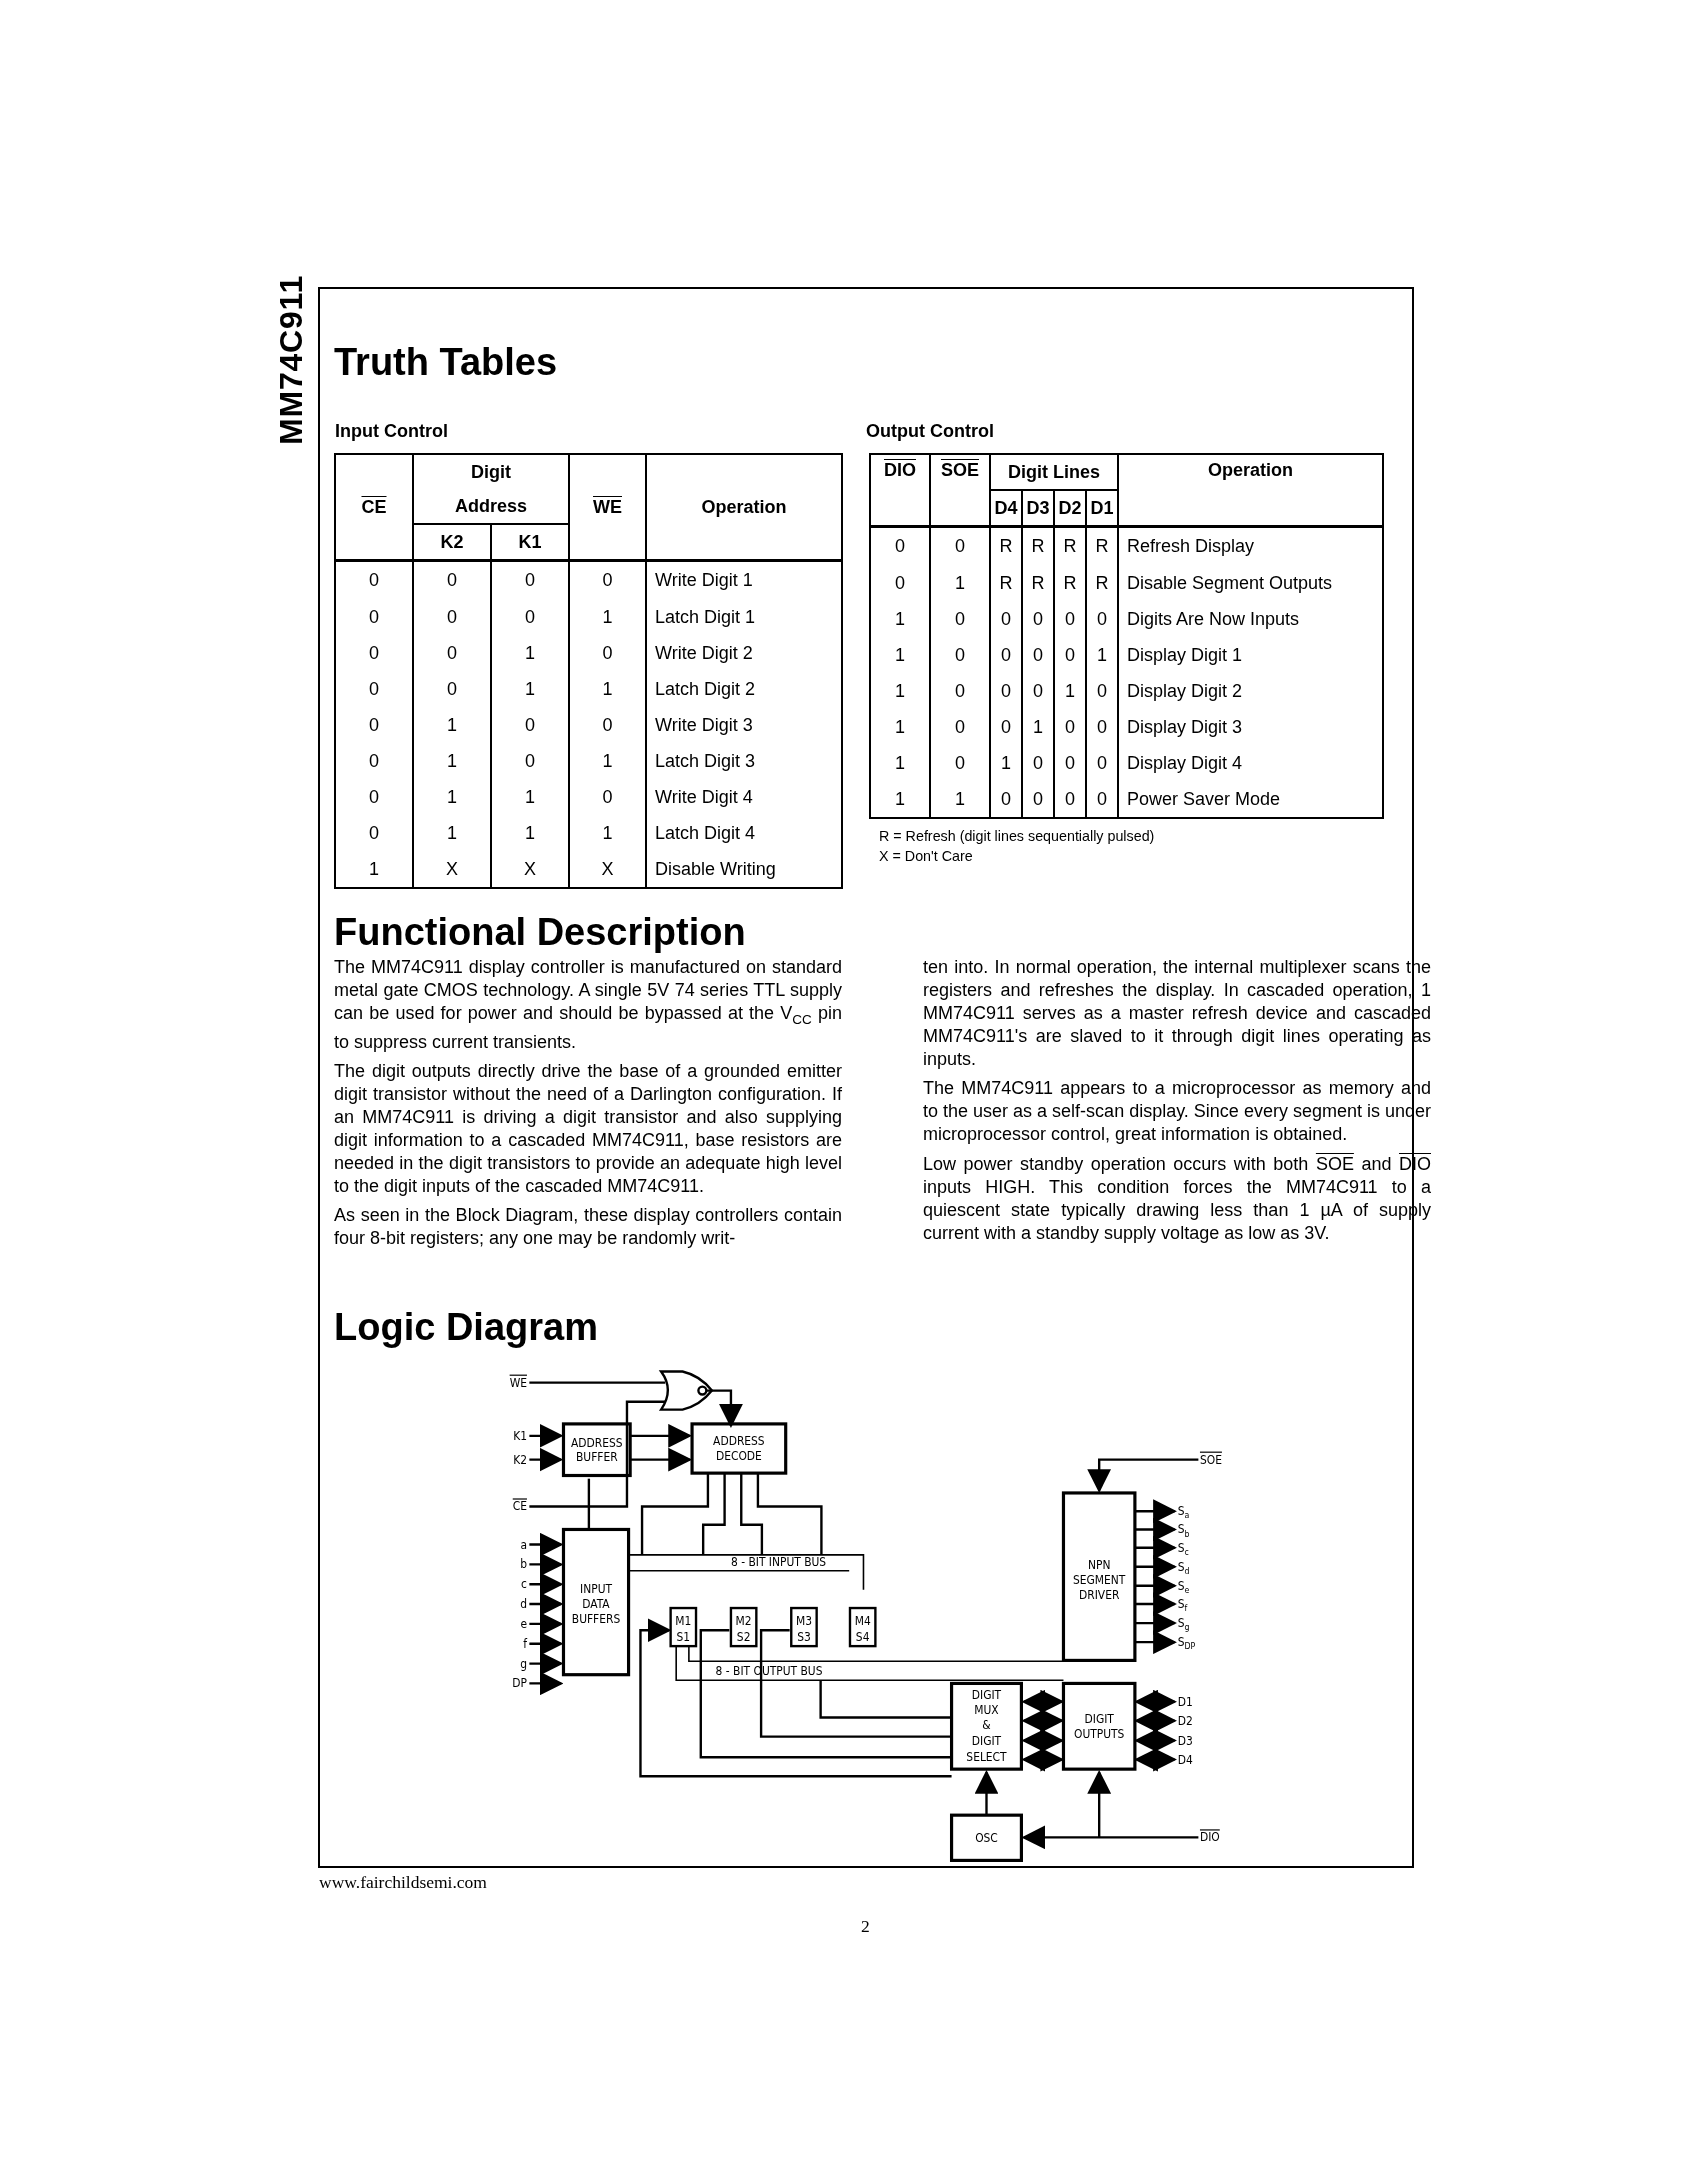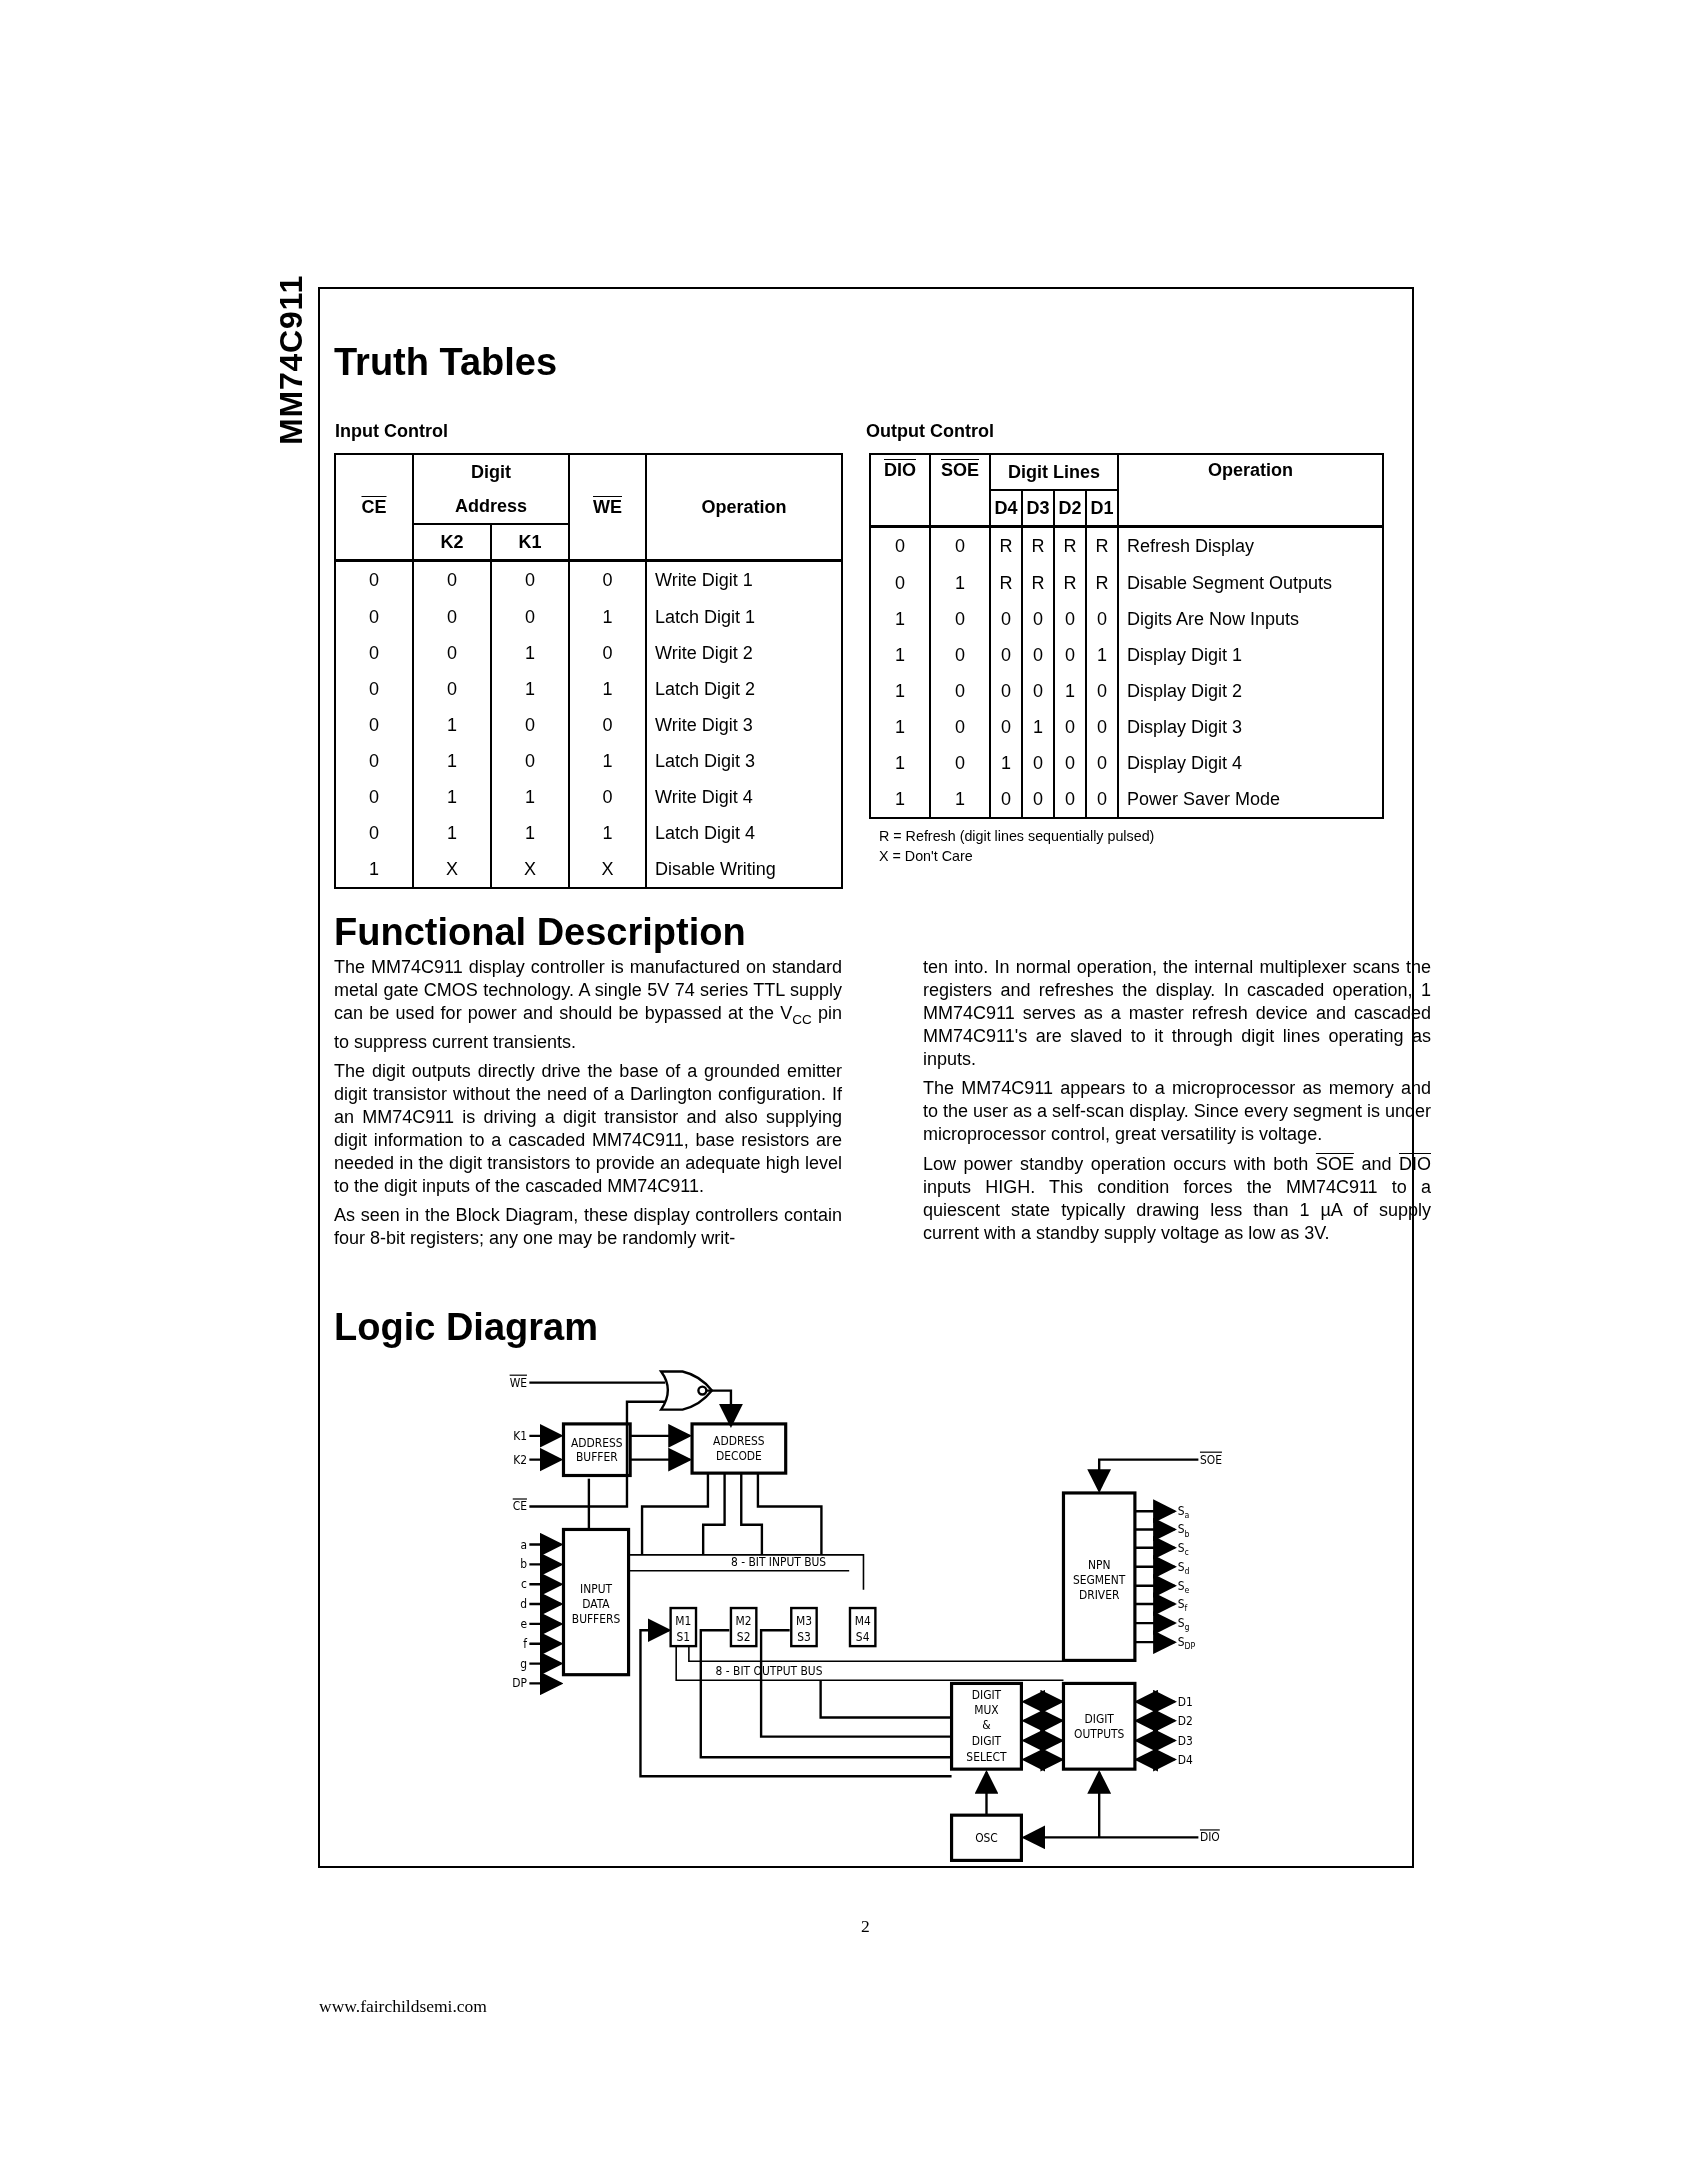--- a/index.html
+++ b/index.html
@@ -13,21 +13,21 @@
   table.tt td, table.tt th { border: 2.4px solid #000; padding: 0; text-align: center; }
   table.tt th { font-weight: bold; height: 34px; }
   table.tt tbody td { border-top: none; border-bottom: none; height: 36px; }
   table.tt tbody tr:first-child td { border-top: 3.2px solid #000; height: 37px; }
   table.tt tbody tr:last-child td { border-bottom: 2.4px solid #000; }
   table.tt td.op { text-align: left; padding-left: 8px; }
   .ov { text-decoration: overline; }
   .notes { position: absolute; left: 879px; top: 826px; font-size: 14.3px; line-height: 20px; }
   .col { position: absolute; width: 508px; font-size: 18px; line-height: 23px; text-align: justify; }
   .col p { margin: 0 0 6.4px 0; }
-  .footer-url { position: absolute; left: 319px; top: 1996px; font-family: "Liberation Serif", serif; font-size: 17.5px; }
+  .footer-url { position: absolute; left: 319px; top: 1872px; font-family: "Liberation Serif", serif; font-size: 17.5px; }
   .footer-page { position: absolute; left: 861px; top: 1916px; font-family: "Liberation Serif", serif; font-size: 17.5px; }
   svg text { font-family: "DejaVu Sans Condensed", "DejaVu Sans", sans-serif; }
 </style>
 </head>
 <body>
 
 <div class="side-label">
     <span>MM74C911</span>
   </div>
 
@@ -217,21 +217,21 @@
 
 <h2 style="left:334px; top:911px;">Functional Description</h2>
 
 <div class="col" style="left:334px; top:956px;">
   <p>The MM74C911 display controller is manufactured on standard metal gate CMOS technology. A single 5V 74 series TTL supply can be used for power and should be bypassed at the V<sub style="font-size:13.5px;">CC</sub> pin to suppress current transients.</p>
   <p>The digit outputs directly drive the base of a grounded emitter digit transistor without the need of a Darlington configuration. If an MM74C911 is driving a digit transistor and also supplying digit information to a cascaded MM74C911, base resistors are needed in the digit transistors to provide an adequate high level to the digit inputs of the cascaded MM74C911.</p>
   <p>As seen in the Block Diagram, these display controllers contain four 8-bit registers; any one may be randomly writ-</p>
 </div>
 <div class="col" style="left:876px; top:956px;margin-left:47px;">
   <p>ten into. In normal operation, the internal multiplexer scans the registers and refreshes the display. In cascaded operation, 1 MM74C911 serves as a master refresh device and cascaded MM74C911's are slaved to it through digit lines operating as inputs.</p>
-  <p>The MM74C911 appears to a microprocessor as memory and to the user as a self-scan display. Since every segment is under microprocessor control, great versatility is voltage.</p>
+  <p>The MM74C911 appears to a microprocessor as memory and to the user as a self-scan display. Since every segment is under microprocessor control, great information is obtained.</p>
   <p>Low power standby operation occurs with both <span class="ov">SOE</span> and <span class="ov">DIO</span> inputs HIGH. This condition forces the MM74C911 to a quiescent state typically drawing less than 1 µA of supply current with a standby supply voltage as low as 3V.</p>
 </div>
 
 <h2 style="left:334px; top:1306px;">Logic Diagram</h2>
 
 <svg style="position:absolute; left:500px; top:1350px;" width="746" height="524" viewBox="630 1700 940 660">
   <defs>
     <marker id="ar" markerWidth="10" markerHeight="10" refX="9" refY="5" orient="auto">
         <path d="M0,0 L10,5 L0,10 z" fill="#000"></path>
       </marker>

